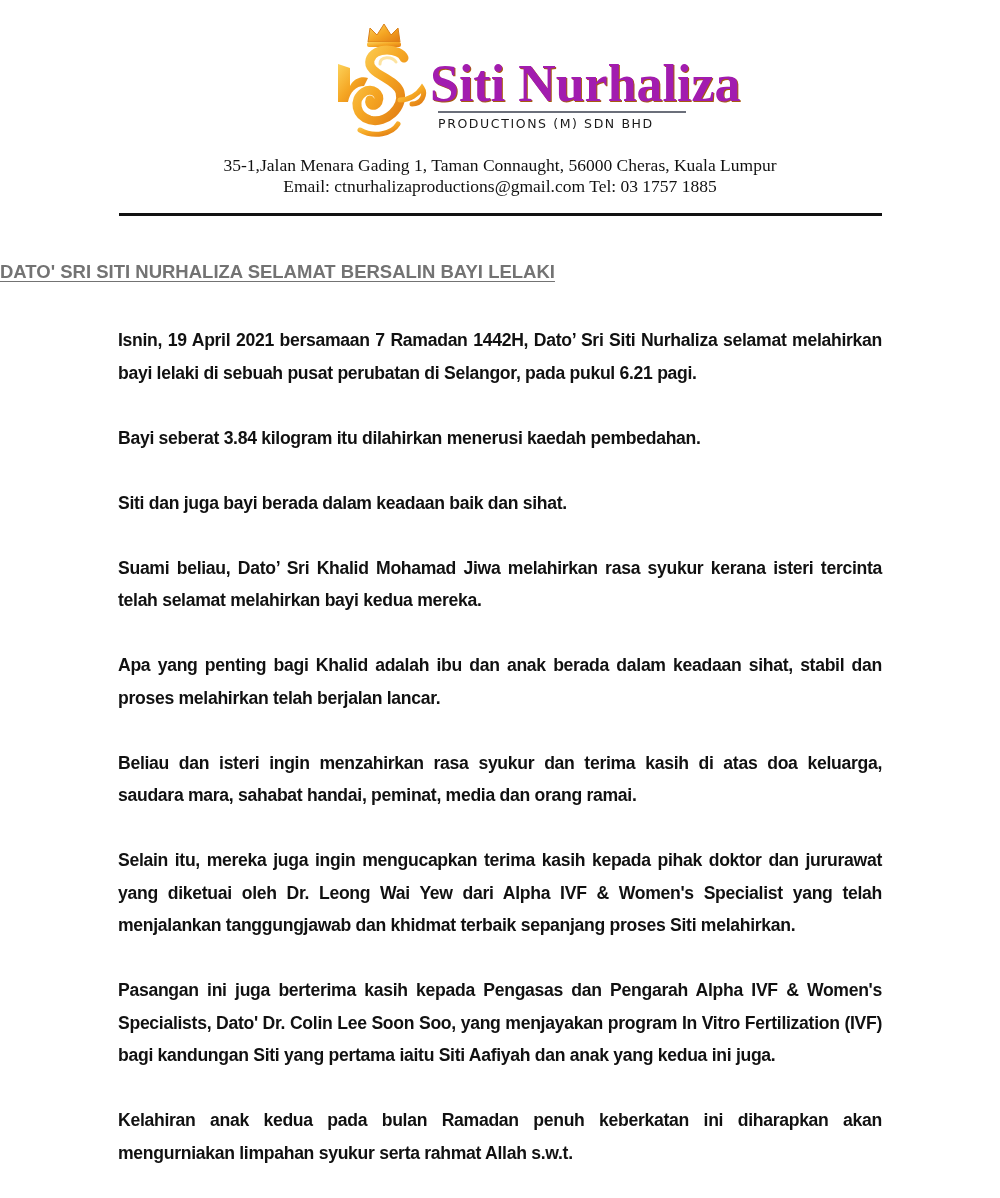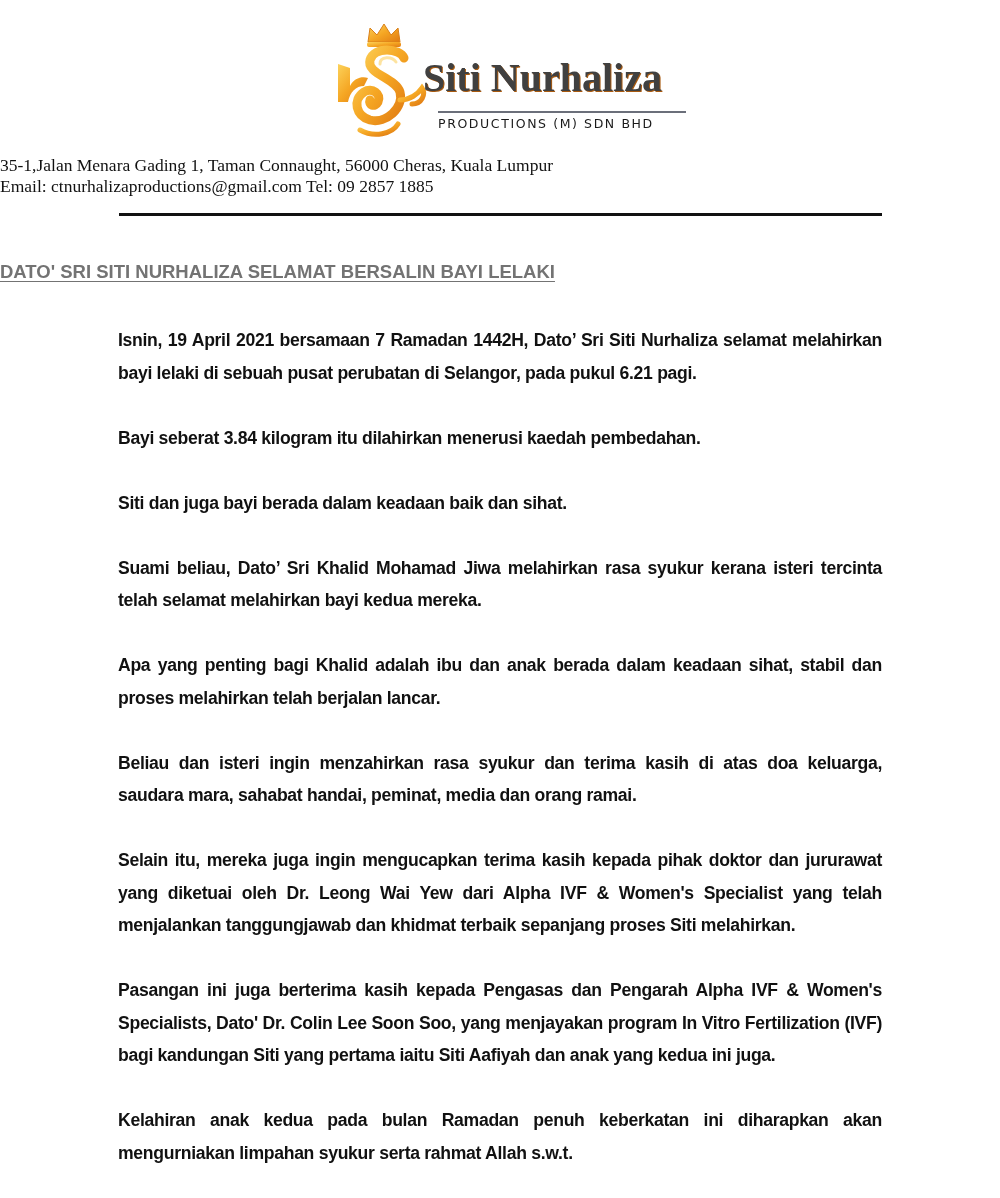--- a/index.html
+++ b/index.html
@@ -1,32 +1,32 @@
 <!DOCTYPE html>
 <html><head>
   <meta charset="utf-8">
   <style>
     html, body { margin: 0; padding: 0; background: #ffffff; }
     body { width: 1000px; height: 1198px; position: relative; overflow: hidden; color: #111; }
     .logo { position: absolute; left: 334px; top: 20px; width: 360px; height: 120px; }
     .logo-mark { position: absolute; left: 0; top: 0; width: 105px; height: 120px; }
     .brand-name {
-      position: absolute; left: 89px; top: 34px;
-      font-family: "Liberation Serif", serif; font-size: 40px; font-weight: bold;
-      color: #404040; letter-spacing: 0px; white-space: nowrap;
+      position: absolute; left: 96px; top: 34px;
+      font-family: "Liberation Serif", serif; font-size: 52px; font-weight: bold;
+      color: #a21caf; letter-spacing: 0px; white-space: nowrap;
       text-shadow: 1px 1px 0 #a85a10;
     }
     .brand-rule { position: absolute; left: 104px; top: 91px; width: 248px; height: 2px; background: #6b6f7a; }
     .brand-sub {
       position: absolute; left: 104px; top: 96px;
       font-family: "DejaVu Sans", sans-serif; font-size: 12.5px; font-weight: normal;
       color: #1a1a1a; letter-spacing: 1.6px; white-space: nowrap;
     }
     .address {
-      position: absolute; left: 0; width: 1000px; top: 155px; text-align: left;
+      position: absolute; left: 0; width: 1000px; top: 155px; text-align: center;
       font-family: "Liberation Serif", serif; font-size: 17.5px; line-height: 21px; color: #111;
     }
     .hr { position: absolute; left: 119px; top: 213px; width: 763px; height: 3px; background: #111; }
     .title {
       position: absolute; left: 0; width: 1000px; top: 261px; 
       font-family: "Liberation Sans", sans-serif; font-weight: bold; font-size: 18.5px;
       text-decoration: underline; text-underline-offset: 3px; color: #737373;
     }
     .body {
       position: absolute; left: 118px; top: 324px; width: 764px;
@@ -61,21 +61,21 @@
 
     <path d="M26 110 C40 118 58 114 64 104" fill="none" stroke="url(#g1)" stroke-width="5" stroke-linecap="round"></path>
   </svg>
   <div class="brand-name">Siti Nurhaliza</div>
   <div class="brand-rule"></div>
   <div class="brand-sub">PRODUCTIONS (M) SDN BHD</div>
 </div>
 
 <div class="address">
   <div>35-1,Jalan Menara Gading 1, Taman Connaught, 56000 Cheras, Kuala Lumpur</div>
-  <div>Email: ctnurhalizaproductions@gmail.com Tel: 09 2857 1885</div>
+  <div>Email: ctnurhalizaproductions@gmail.com Tel: 03 1757 1885</div>
 </div>
 
 <div class="hr"></div>
 
 <div class="title">DATO' SRI SITI NURHALIZA SELAMAT BERSALIN BAYI LELAKI</div>
 
 <div class="body">
   <p class="last-left">Isnin, 19 April 2021 bersamaan 7 Ramadan 1442H, Dato’ Sri Siti Nurhaliza selamat melahirkan bayi lelaki di sebuah pusat perubatan di Selangor, pada pukul 6.21 pagi.</p>
   <p class="last-left">Bayi seberat 3.84 kilogram itu dilahirkan menerusi kaedah pembedahan.</p>
   <p class="last-left">Siti dan juga bayi berada dalam keadaan baik dan sihat.</p>

